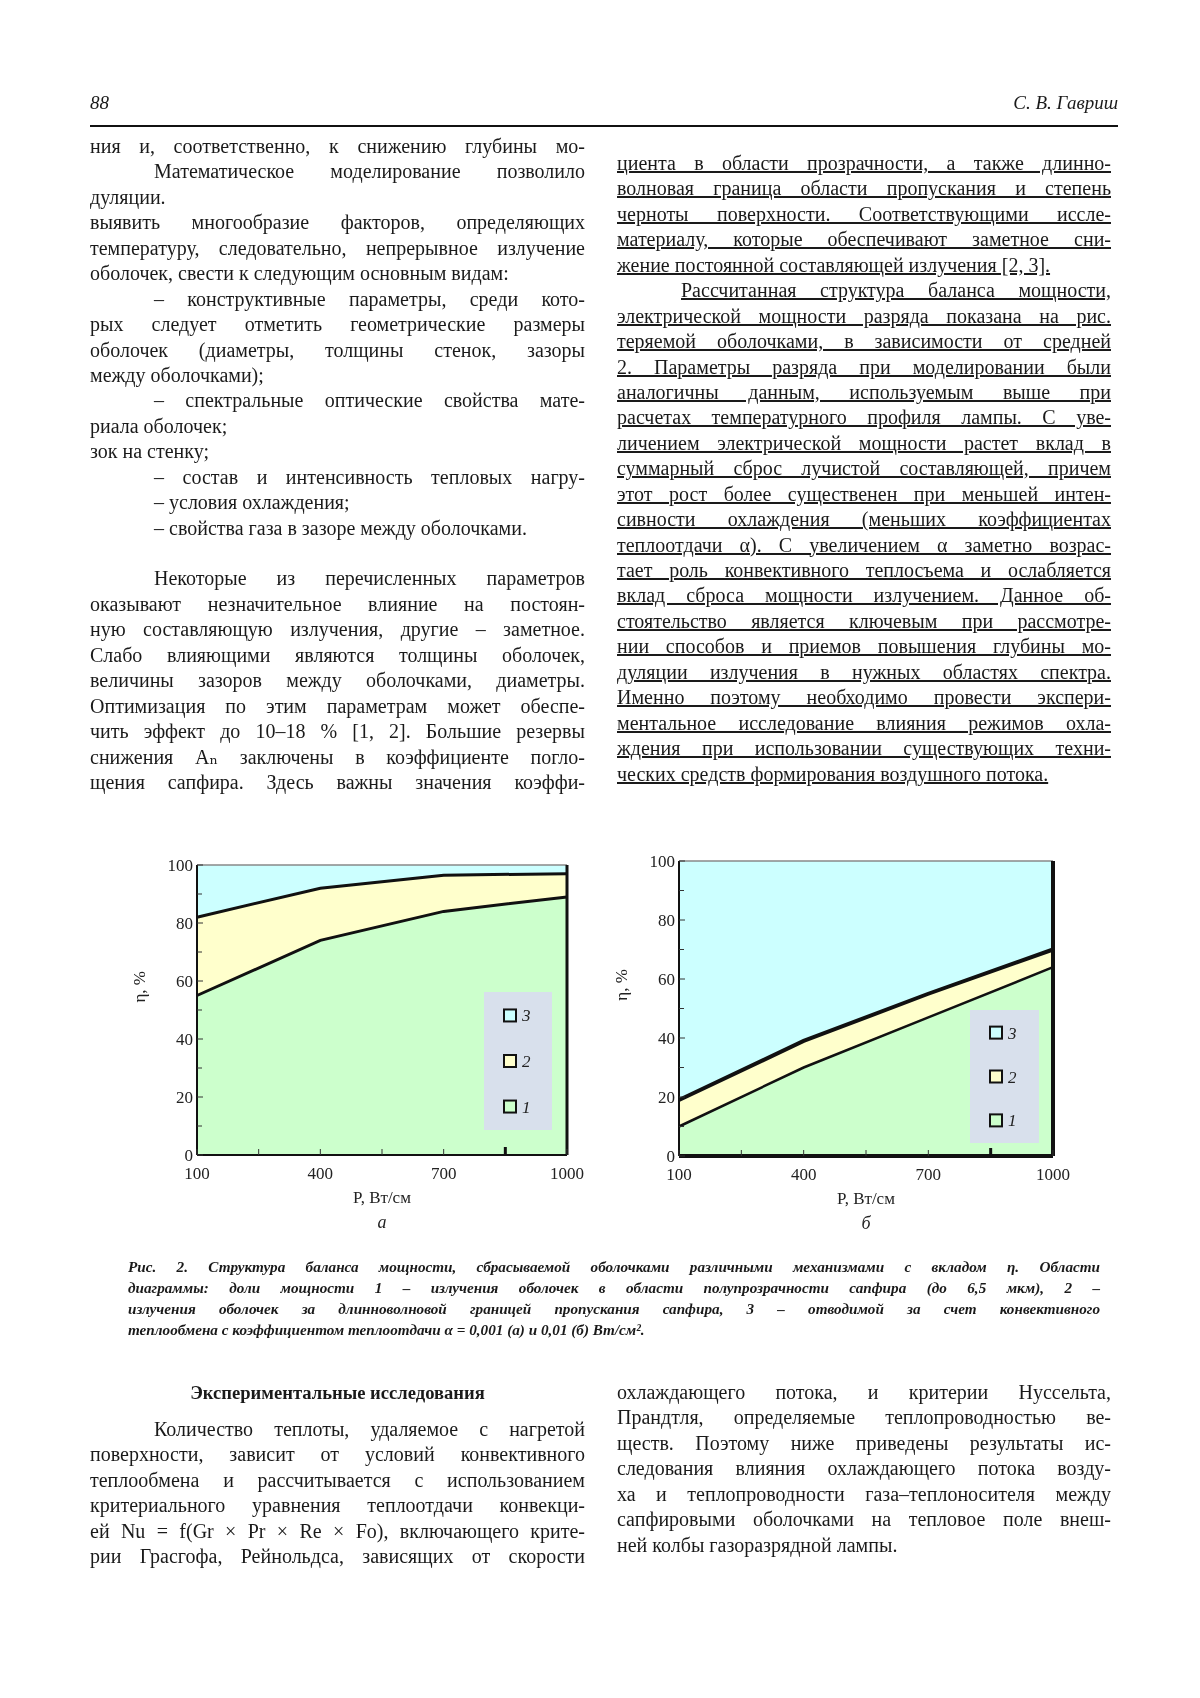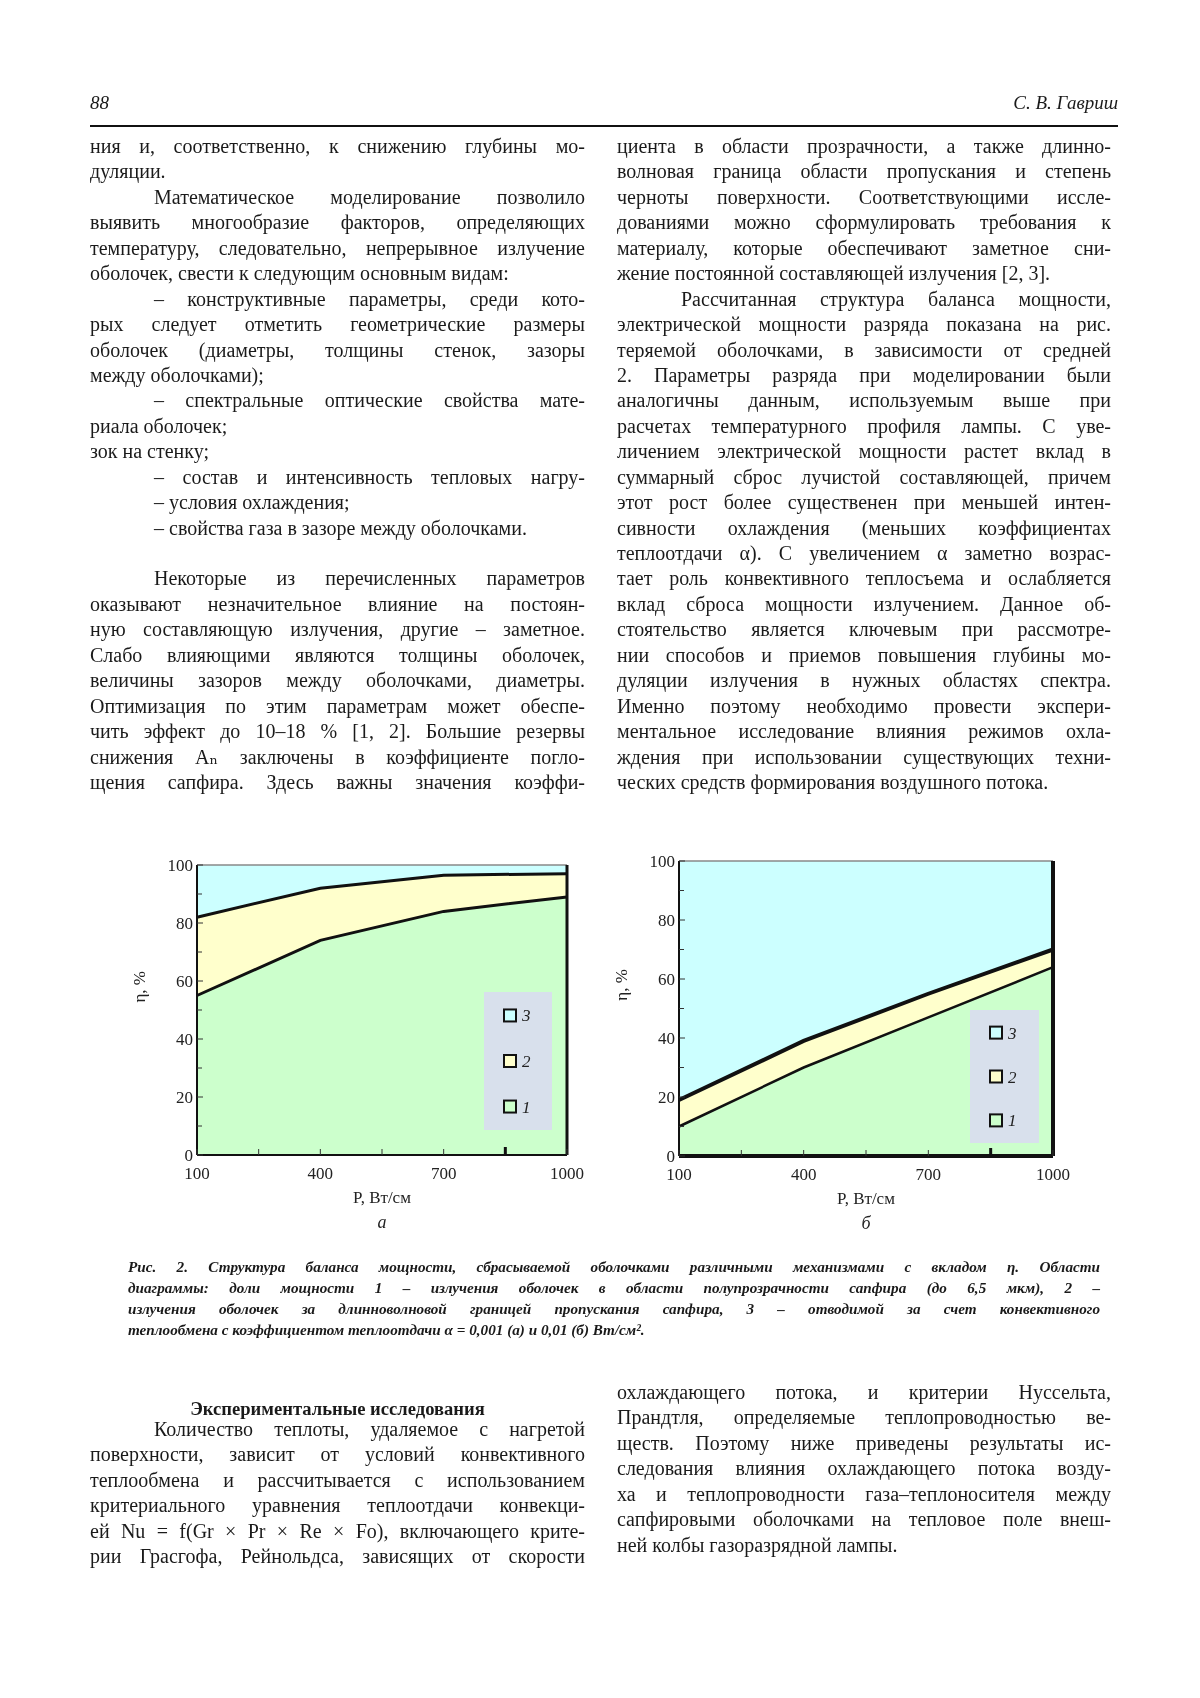--- a/index.html
+++ b/index.html
@@ -4,50 +4,50 @@
 <style>
   html, body { margin:0; padding:0; background:#ffffff; }
   body { width:1200px; height:1698px; position:relative; overflow:hidden;
          font-family:"Liberation Serif","DejaVu Serif",serif; color:#1a1a1a; }
   .hdr-page { position:absolute; left:90px; top:92px; font-size:19px; font-style:italic;text-align:right; }
   .hdr-author { position:absolute; right:82px; top:92px; font-size:19px; font-style:italic; }
   .hdr-rule { position:absolute; left:90px; top:125px; width:1028px; height:2px; background:#111; }
 
   .col { position:absolute; font-size:20px; line-height:25.45px; }
   .col-left { left:90px; top:134px; width:495px; }
-  .col-right { left:617px; top:134px; width:494px; }
+  .col-right { left:617px; top:151px; width:494px;text-decoration:underline; }
   .line { display:block; white-space:nowrap; text-align:justify; text-align-last:justify; height:25.45px; }
   .line.last { text-align-last:left; }
   .line.ind { padding-left:64px; }
   .line.blank { height:25.45px; }
 
   .chart { position:absolute; }
   .chart svg { display:block; overflow:visible; }
   .chart text { font-family:"Liberation Serif","DejaVu Serif",serif; }
 
   .caption { position:absolute; left:128px; top:1256px; width:972px; font-size:15.2px;
              font-weight:bold; font-style:italic; line-height:21px; }
   .caption .line { height:21px; }
 
   .sec-heading { position:absolute; left:90px; top:1382px; width:495px; text-align:center;
-                 font-weight:bold; font-size:18.6px;margin-top:16px; }
+                 font-weight:bold; font-size:18.6px; }
   .col-left2 { left:90px; top:1417px; width:495px; }
   .col-right2 { left:617px; top:1380px; width:494px; }
 </style>
 </head>
 <body>
 
 <div class="hdr-page">88</div>
 <div class="hdr-author">С. В. Гавриш</div>
 <div class="hdr-rule"></div>
 
 <div class="col col-left">
     <span class="line">ния и, соответственно, к снижению глубины мо-</span>
+    <span class="line ind">Математическое моделирование позволило</span>
     <span class="line last">дуляции.</span>
-    <span class="line ind">Математическое моделирование позволило</span>
     <span class="line">выявить многообразие факторов, определяющих</span>
     <span class="line">температуру, следовательно, непрерывное излучение</span>
     <span class="line last">оболочек, свести к следующим основным видам:</span>
     <span class="line ind">– конструктивные параметры, среди кото-</span>
     <span class="line">рых следует отметить геометрические размеры</span>
     <span class="line">оболочек (диаметры, толщины стенок, зазоры</span>
     <span class="line last">между оболочками);</span>
     <span class="line ind">– спектральные оптические свойства мате-</span>
     <span class="line last">риала оболочек;</span>
     <span class="line last">зок на стенку;</span>
@@ -62,21 +62,20 @@
     <span class="line">величины зазоров между оболочками, диаметры.</span>
     <span class="line">Оптимизация по этим параметрам может обеспе-</span>
     <span class="line">чить эффект до 10–18 % [1, 2]. Большие резервы</span>
     <span class="line">снижения Aₙ заключены в коэффициенте погло-</span>
     <span class="line">щения сапфира. Здесь важны значения коэффи-</span>
   </div>
 <div class="col col-right">
     <span class="line">циента в области прозрачности, а также длинно-</span>
     <span class="line">волновая граница области пропускания и степень</span>
     <span class="line">черноты поверхности. Соответствующими иссле-</span>
-    <span class="line">дованиями можно сформулировать требования к</span>
     <span class="line">материалу, которые обеспечивают заметное сни-</span>
     <span class="line last">жение постоянной составляющей излучения [2, 3].</span>
     <span class="line ind">Рассчитанная структура баланса мощности,</span>
     <span class="line">электрической мощности разряда показана на рис.</span>
     <span class="line">теряемой оболочками, в зависимости от средней</span>
     <span class="line">2. Параметры разряда при моделировании были</span>
     <span class="line">аналогичны данным, используемым выше при</span>
     <span class="line">расчетах температурного профиля лампы. С уве-</span>
     <span class="line">личением электрической мощности растет вклад в</span>
     <span class="line">суммарный сброс лучистой составляющей, причем</span>

